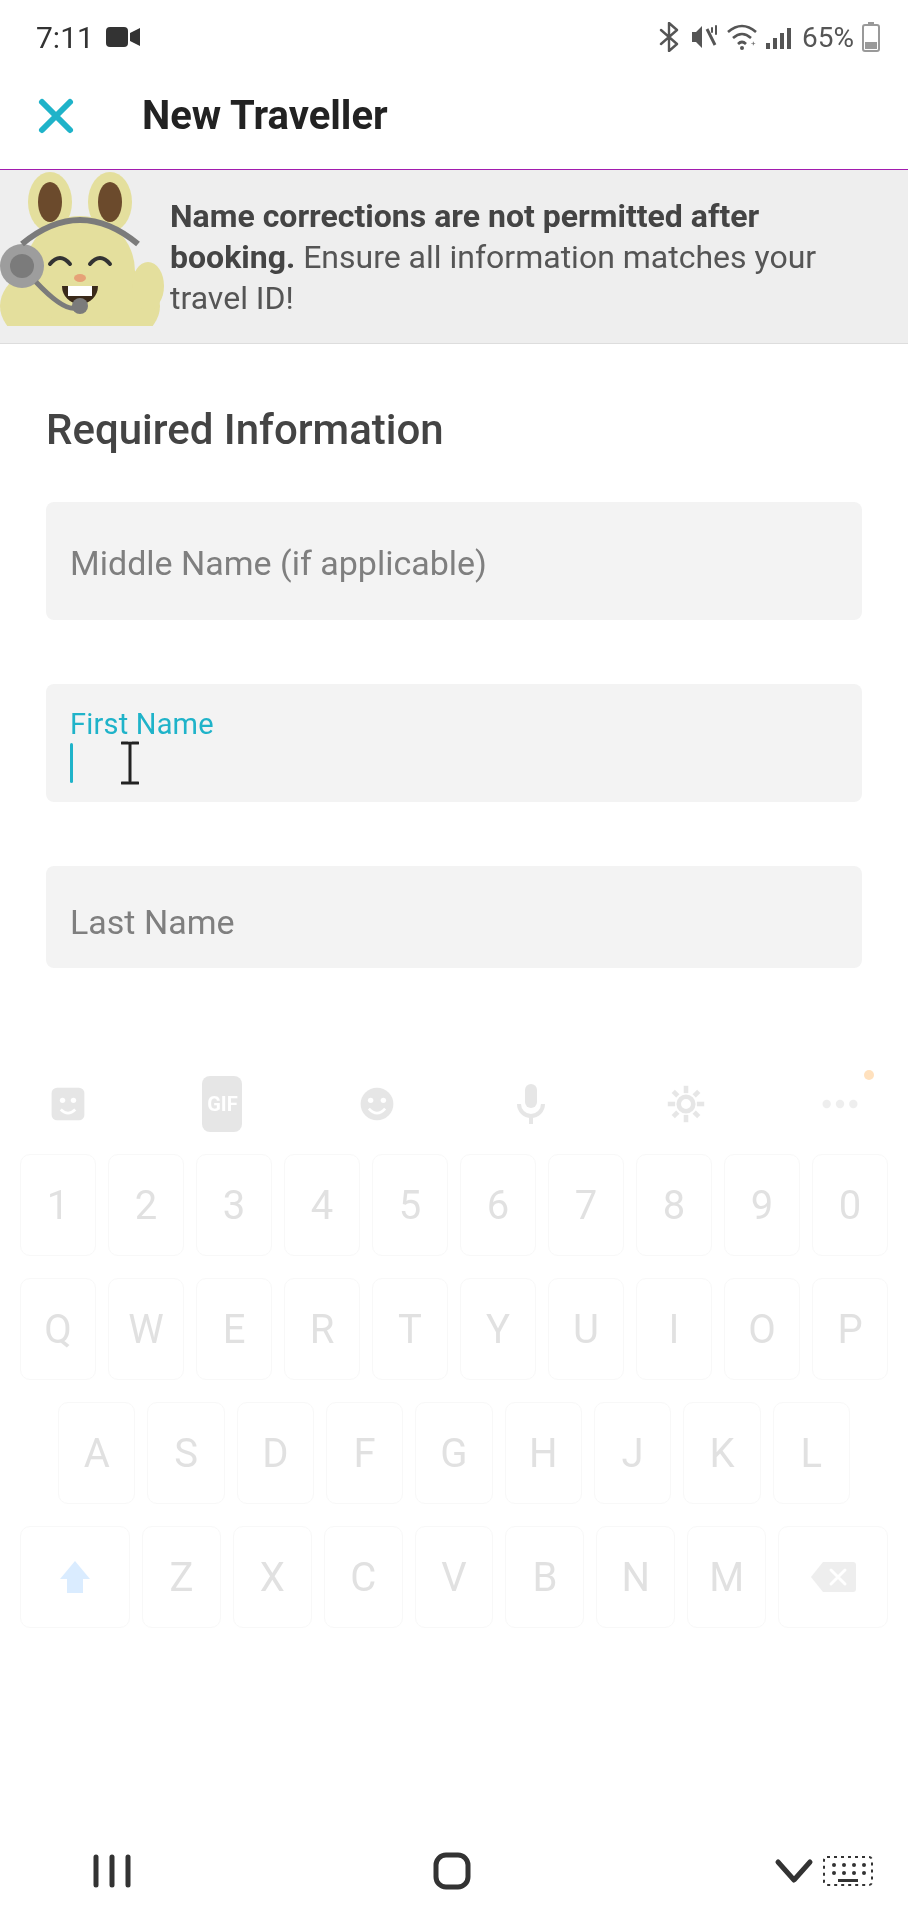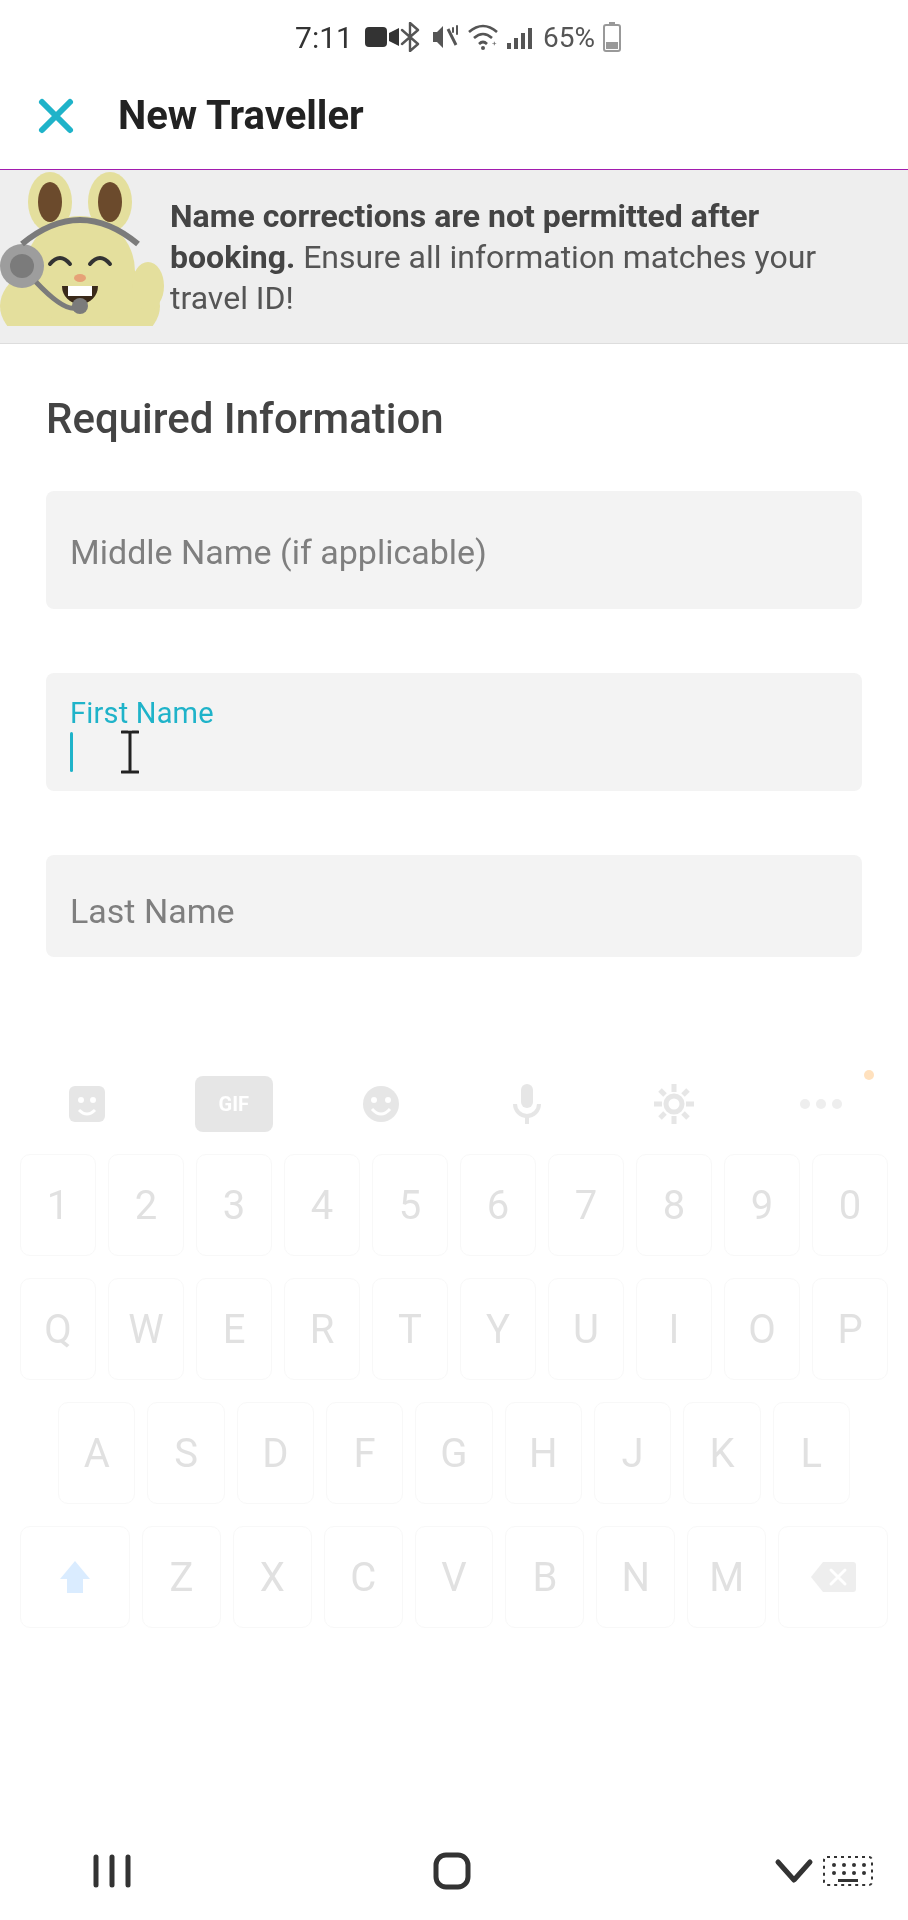--- a/index.html
+++ b/index.html
@@ -1,55 +1,55 @@
 <!DOCTYPE html>
 <html><head>
 <meta charset="utf-8">
 <style>
 * { margin:0; padding:0; box-sizing:border-box; -webkit-tap-highlight-color:transparent; font-family:-apple-system,BlinkMacSystemFont,"Segoe UI",Roboto,sans-serif; }
 html,body{width:908px;height:1920px;overflow:hidden;background:#fff;}
 
 
-.status-bar{display:flex;justify-content:center;align-items:center;padding:14px 28px 10px 36px;height:70px;color:#333;font-size:30px;}
+.status-bar{display:flex;justify-content:space-between;align-items:center;padding:14px 28px 10px 36px;height:70px;color:#333;font-size:30px;}
 .status-left{display:flex;align-items:center;gap:12px;}
 .status-right{display:flex;align-items:center;gap:8px;font-size:28px;color:#555;}
 .video-icon svg,.status-right svg{display:block;}
 
 
-.app-header{display:flex;align-items:center;gap:42px;padding:22px 36px 30px 36px;background:#fff;}
+.app-header{display:flex;align-items:center;gap:66px;padding:22px 36px 30px 36px;background:#fff;}
 .close-x{color:#1fb3c9;}
 .close-x svg{display:block;}
 .app-title{font-size:40px;font-weight:700;color:#222;}
 
 
 .banner{display:flex;align-items:flex-start;background:#eeeeee;border-top:1px solid #a21caf;border-bottom:1px solid #ddd;min-height:150px;position:relative;overflow:hidden;}
 .mascot{width:170px;height:150px;position:relative;flex:0 0 170px;}
 .mascot svg{position:absolute;bottom:-6px;left:-10px;}
 .banner-text{padding:26px 42px 24px 0;font-size:32px;line-height:1.28;color:#555;}
 .banner-text b{font-weight:700;color:#444;}
 
 
-.section-heading{font-size:42px;font-weight:500;color:#444;padding:50px 46px 12px 46px;}
+.section-heading{font-size:42px;font-weight:500;color:#444;padding:50px 46px 12px 46px;margin-top:11px;}
 
 
 .form-area{padding:36px 46px 0 46px;display:flex;flex-direction:column;gap:64px;}
 .field{background:#f3f3f3;border-radius:8px;min-height:118px;position:relative;padding:22px 24px 18px 24px;display:flex;flex-direction:column;justify-content:center;}
 .field .floating-label{font-size:29px;color:#1fb3c9;margin-bottom:2px;letter-spacing:.2px;}
 .field .placeholder{font-size:34px;color:#7f7f7f;}
 .field .value-line{display:flex;align-items:center;height:40px;position:relative;}
 .caret{width:3px;height:40px;background:#1fb3c9;display:inline-block;margin-right:10px;border-radius:2px;}
 .text-cursor{margin-left:38px;}
 .text-cursor svg{display:block;}
 .field-middle,.field-last{justify-content:center;}
 .field-last{min-height:102px;padding-bottom:12px;} 
 
 
 .keyboard{position:absolute;left:0;right:0;bottom:0;height:872px;background:#ffffff;opacity:0.25;display:flex;flex-direction:column;padding:18px 20px 0 20px;}
 .kb-toolbar{display:flex;justify-content:space-between;align-items:center;padding:10px 28px 22px 28px;}
-.kb-toolbar span,.kb-toolbar div{width:78px;height:56px;display:flex;align-items:center;justify-content:center;}
+.kb-toolbar span,.kb-toolbar div{width:40px;height:56px;display:flex;align-items:center;justify-content:center;}
 .kb-toolbar svg{display:block;}
 .gif-badge{background:#9e9e9e;border-radius:8px;color:#fff;font-size:20px;font-weight:700;width:58px;height:40px;display:flex;align-items:center;justify-content:center;}
 .kb-dot-orange{width:10px;height:10px;border-radius:50%;background:#ff8a00;position:absolute;right:34px;top:22px;}
 .kb-row{display:flex;gap:12px;justify-content:center;margin-bottom:22px;}
 .kb-row.offset{padding:0 38px;}
 .key{flex:1 1 0;height:102px;border:1px solid #e5e5e5;border-radius:10px;display:flex;align-items:center;justify-content:center;font-size:40px;color:#8a8a8a;background:#ffffff;}
 .key.shift svg,.key.backspace svg{display:block;}
 .key.shift{flex:0 0 110px;}
 .key.backspace{flex:0 0 110px;}
 

